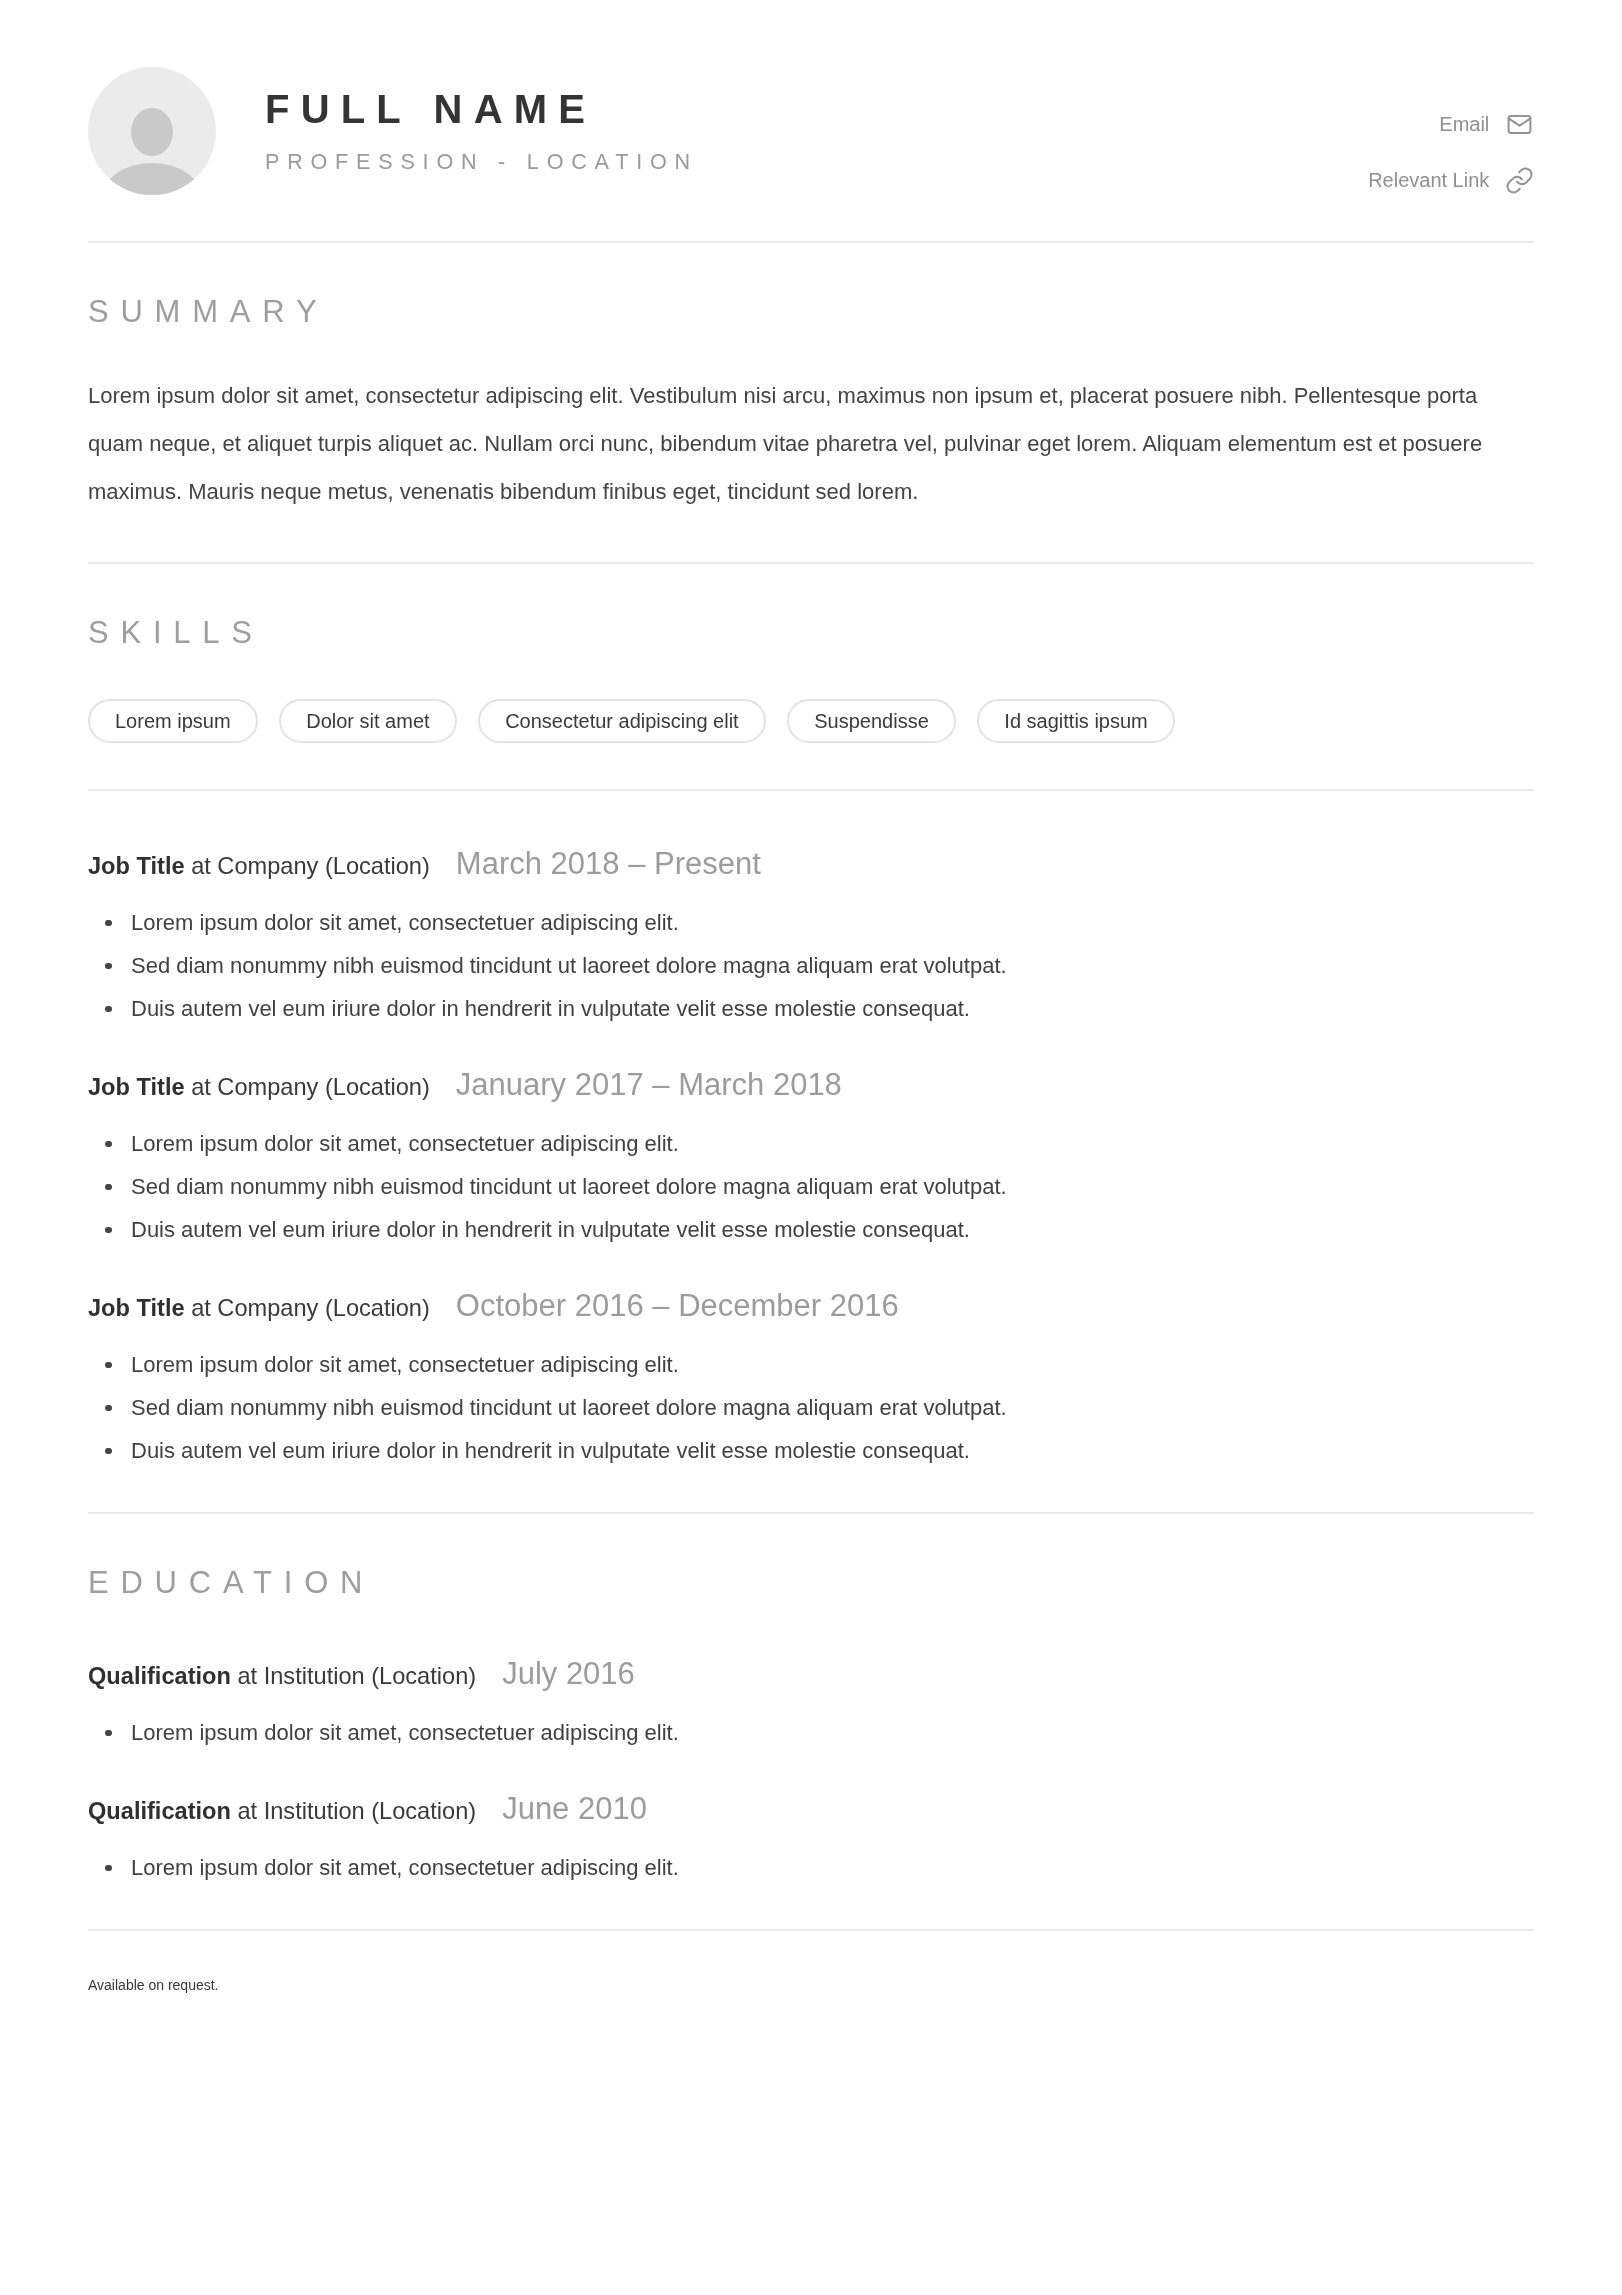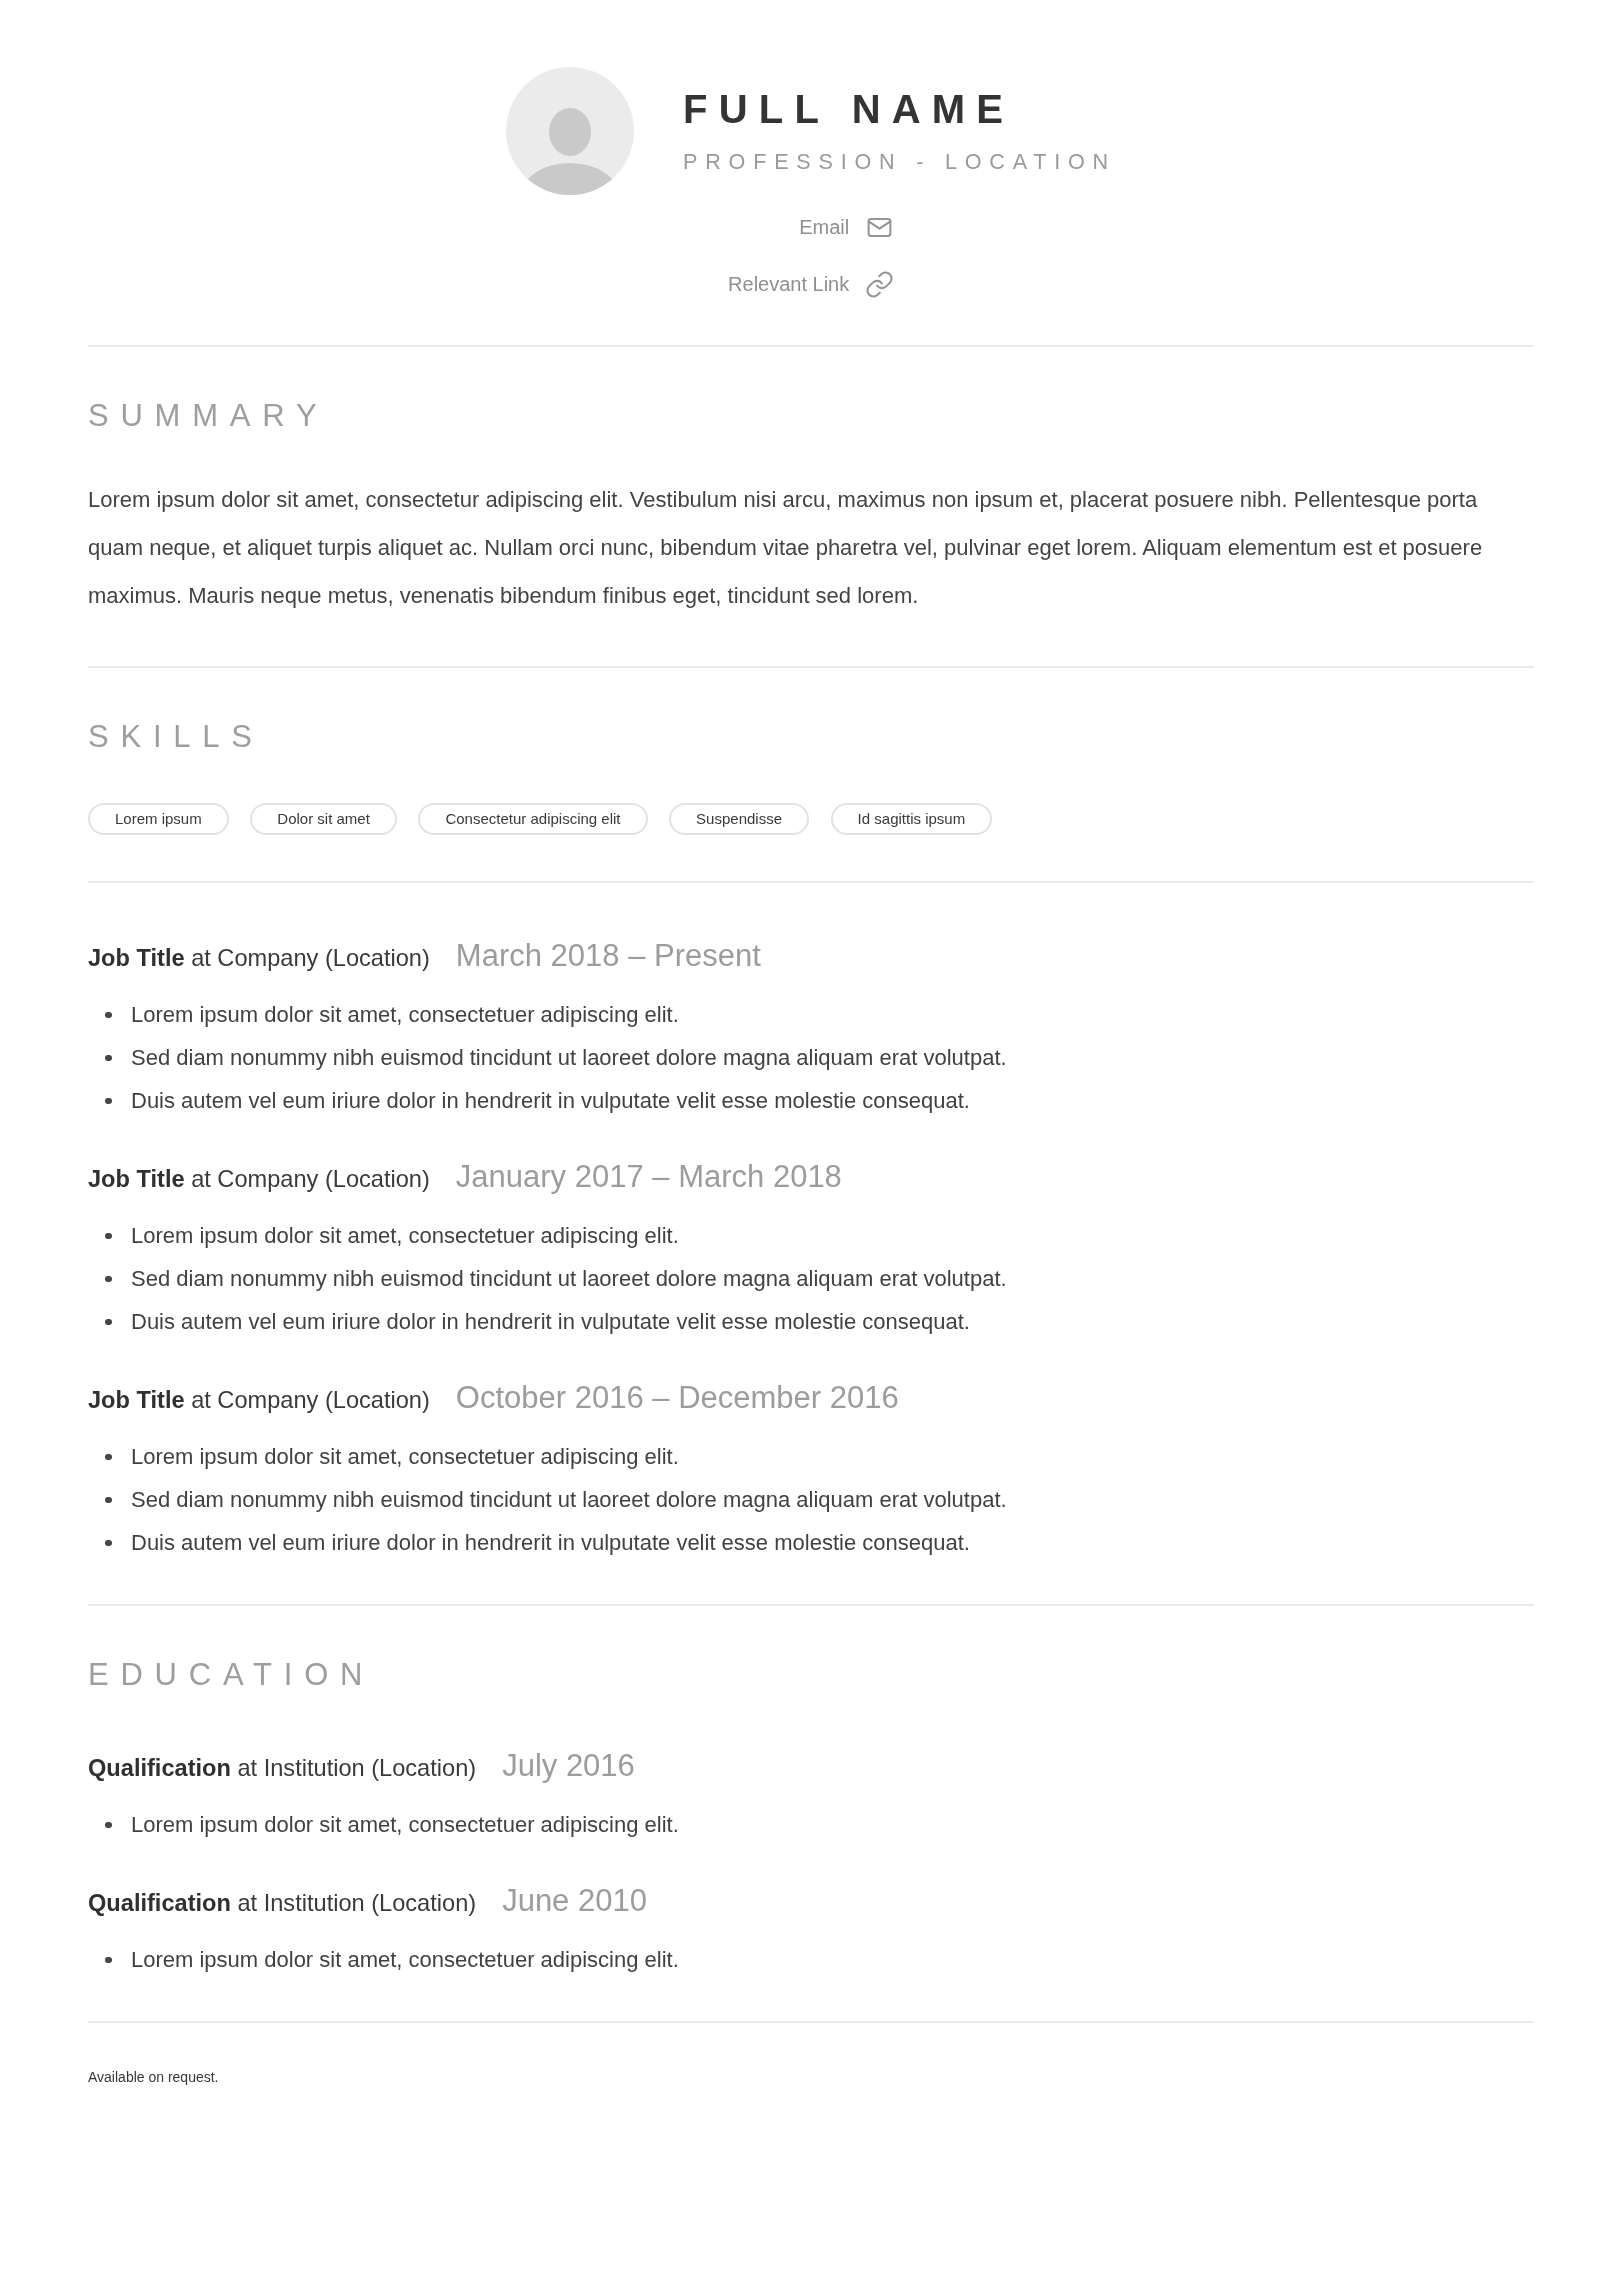--- a/index.html
+++ b/index.html
@@ -8,21 +8,21 @@
     width: 1622px;
     min-height: 2295px;
     box-sizing: border-box;
     padding: 67px 88px 39px 88px;
     background: #ffffff;
     font-family: "Liberation Sans", "DejaVu Sans", sans-serif;
     color: #414141;
   }
 
   
-  .header { display: flex; justify-content: space-between; align-items: center; flex-direction: column; }
+  .header { display: flex; justify-content: space-between; align-items: flex-end; }
   .header-left { display: flex; align-items: center; }
   .avatar {
     width: 128px; height: 128px; border-radius: 50%;
     background: #ebebeb; position: relative; overflow: hidden; flex: 0 0 auto;
   }
   .avatar-head {
     position: absolute; left: 50%; top: 41px; transform: translateX(-50%);
     width: 42px; height: 48px; border-radius: 50%; background: #c9c9c9;
   }
   .avatar-shoulders {
@@ -57,23 +57,23 @@
   
   .summary-text {
     margin: 42px 0 0 0; font-size: 22px; line-height: 48px; color: #434343;
     max-width: 1446px;
   }
 
   
   .pill-row { margin-top: 48px; display: flex; flex-wrap: wrap; gap: 21.6px; }
   .pill {
     display: inline-flex; align-items: center;
-    height: 32px; padding: 0 25px; box-sizing: border-box;
+    height: 44px; padding: 0 25px; box-sizing: border-box;
     border: 2px solid #e2e2e2; border-radius: 27.5px;
-    font-size: 15px; color: #3a3a3a; white-space: nowrap; background: #ffffff;
+    font-size: 20px; color: #3a3a3a; white-space: nowrap; background: #ffffff;
   }
 
   
   .entry { margin-top: 55px; }
   .entry + .entry { margin-top: 43px; }
   .entry-head { display: flex; align-items: baseline; }
   .entry-title { font-size: 23.6px; color: #3a3a3a; }
   .entry-role { font-weight: 700; color: #303030; }
   .entry-dates { font-size: 31px; color: #9c9c9c; white-space: nowrap; padding-left: 26px; }
   .bullets { list-style: none; margin: 26px 0 0 0; padding: 0 0 0 17px; }

